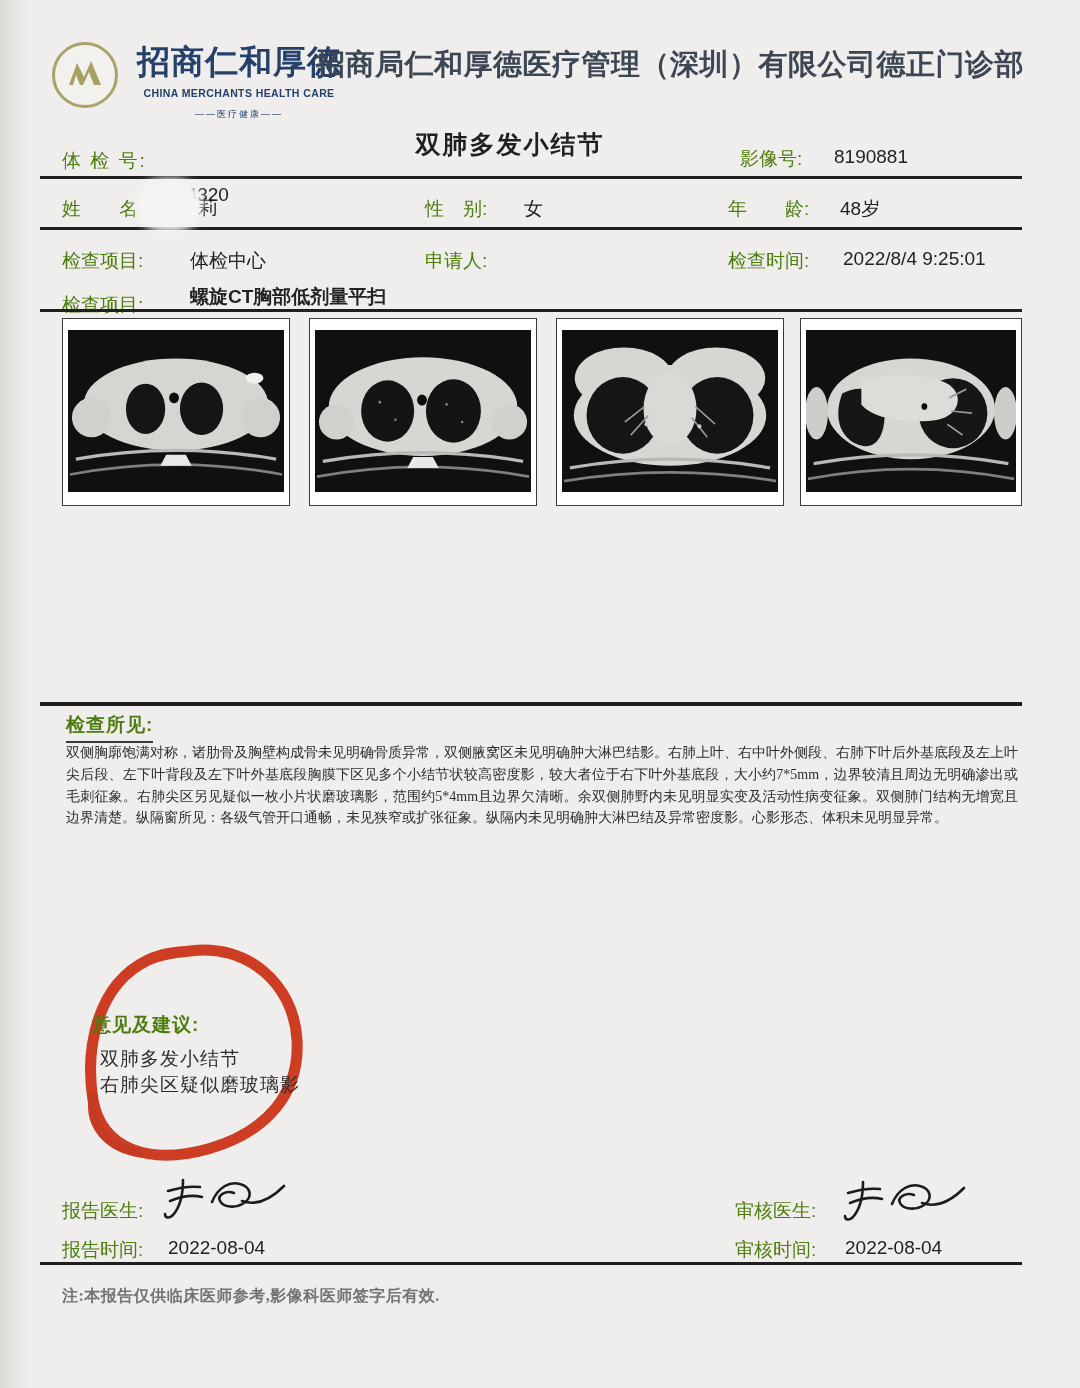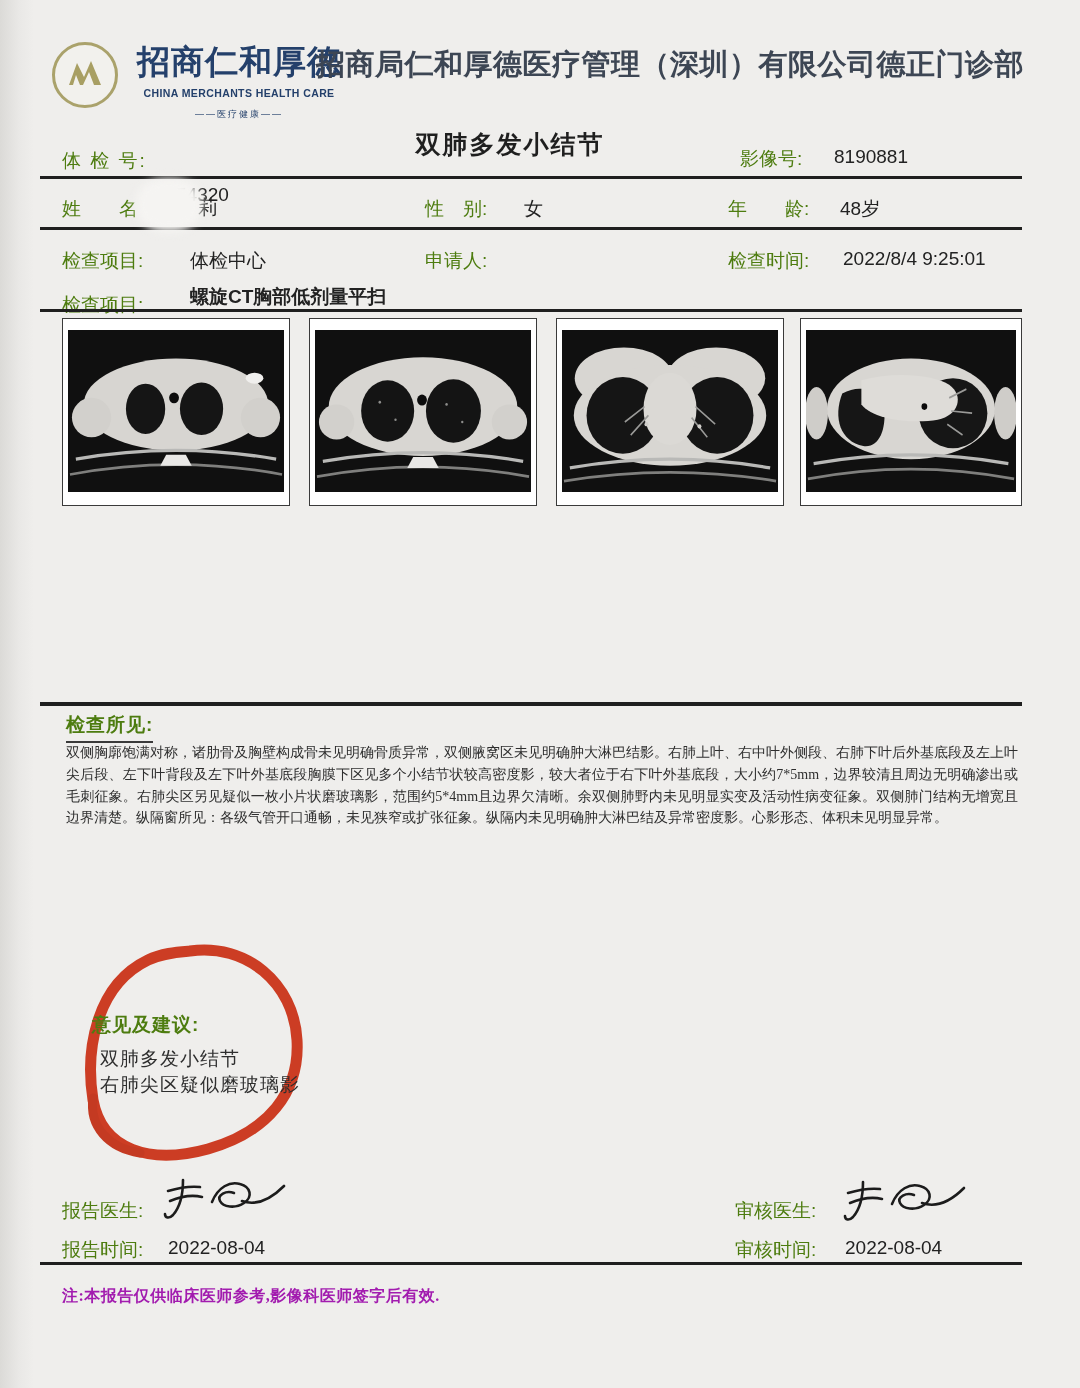--- a/index.html
+++ b/index.html
@@ -38,21 +38,21 @@
   .sec-head{position:absolute;font-size:19px;font-weight:bold;color:#4d7c0f;letter-spacing:1px;}
   .sec-head.u{border-bottom:2px solid #3a3a3a;padding-bottom:3px;}
   .findings-body{position:absolute;left:66px;top:742px;width:952px;font-size:14px;line-height:1.56;
     text-align:justify;color:#2e2e2e;font-family:"Liberation Serif","DejaVu Serif",serif;}
   
   .red-circle{position:absolute;left:40px;top:938px;width:300px;height:238px;pointer-events:none;}
   .imp-line{position:absolute;font-size:19px;color:#2e2e2e;letter-spacing:1px;
     font-family:"Liberation Serif","DejaVu Serif",serif;}
   
   .sig{position:absolute;width:132px;height:56px;}
-  .foot-note{position:absolute;left:62px;top:1286px;font-size:16px;font-weight:600;color:#a21caf;
+  .foot-note{position:absolute;left:62px;top:1286px;font-size:16px;font-weight:600;color:#737373;
     font-family:"Liberation Serif","DejaVu Serif",serif;letter-spacing:.5px;}
 </style>
 </head>
 <body>
 
 <div class="page">
   <div class="edge-shade"></div>
 
   <div class="logo-circle">
     <svg width="44" height="44" viewBox="0 0 44 44">

